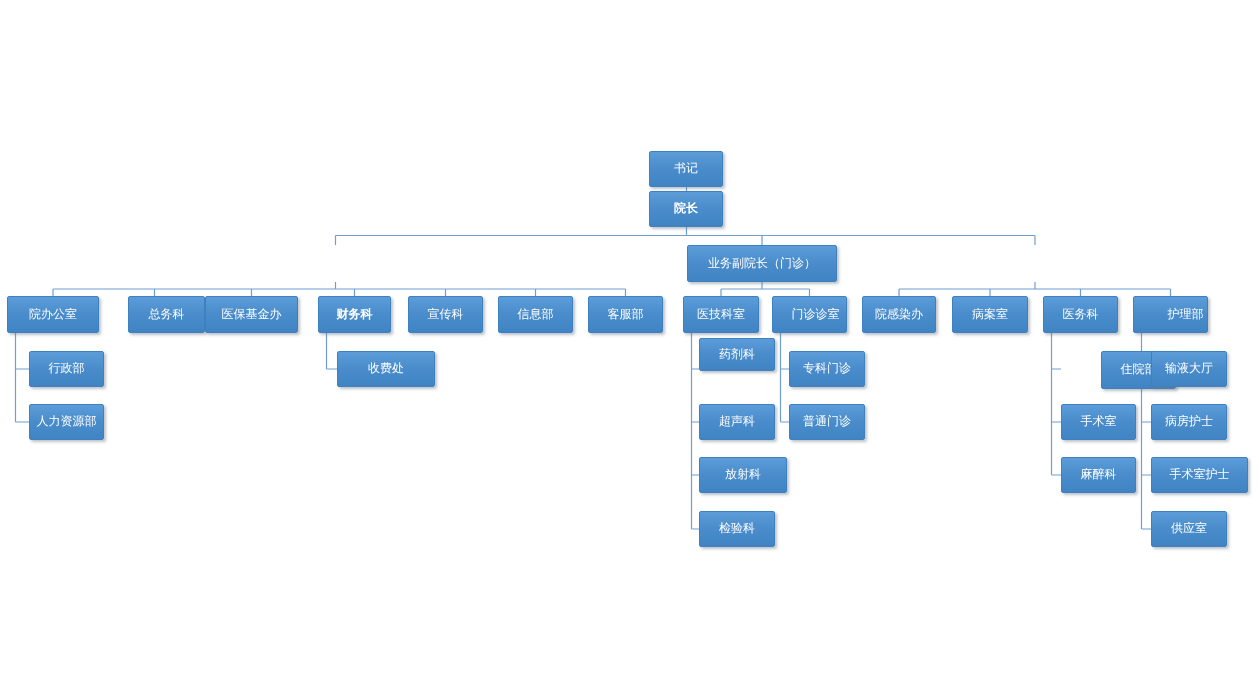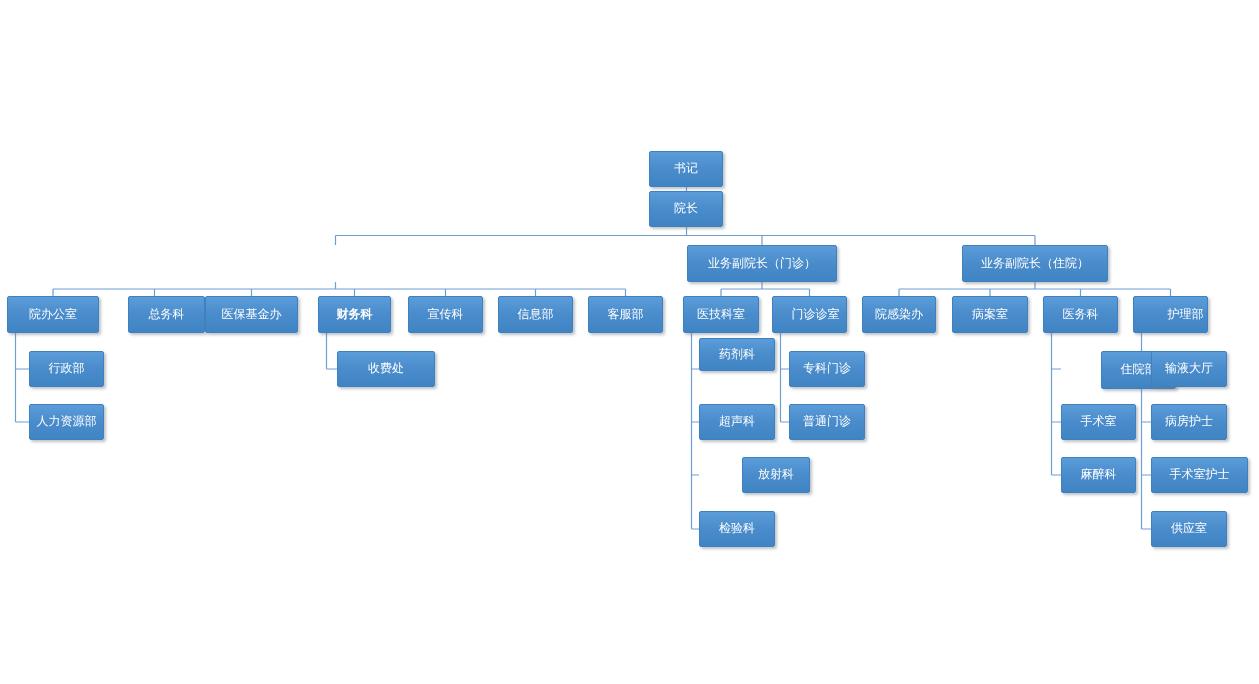--- a/index.html
+++ b/index.html
@@ -59,24 +59,23 @@
     <path class="cline" d="M1035 282 L1035 289 M899 289 L1170.5 289 M899 289 L899 296 M990 289 L990 296 M1080.5 289 L1080.5 296 M1170.5 289 L1170.5 296"></path>
     <path class="cline" d="M15.5 333 L15.5 422 M15.5 369 L29 369 M15.5 422 L29 422"></path>
     <path class="cline" d="M326.5 333 L326.5 369 M326.5 369 L337 369"></path>
     <path class="cline" d="M691.5 333 L691.5 529 M691.5 369 L699 369 M691.5 422 L699 422 M691.5 475 L699 475 M691.5 529 L699 529"></path>
     <path class="cline" d="M780.5 333 L780.5 422 M780.5 369 L789 369 M780.5 422 L789 422"></path>
     <path class="cline" d="M1051.5 333 L1051.5 475 M1051.5 369 L1061 369 M1051.5 422 L1061 422 M1051.5 475 L1061 475"></path>
     <path class="cline" d="M1141.5 333 L1141.5 529 M1141.5 369 L1151 369 M1141.5 422 L1151 422 M1141.5 475 L1151 475 M1141.5 529 L1151 529"></path>
   </svg>
 
   <div class="node" style="left:649px;  top:145px; width:74px;  height:36px;margin-top:6px;">书记</div>
-  <div class="node" style="left:649px;  top:191px; width:74px;  height:36px;">院长</div>
+  <div class="node" style="left:649px;  top:191px; width:74px;  height:36px;font-weight:bold;">院长</div>
 
   <div class="node" style="left:687px;  top:245px; width:150px; height:37px;">业务副院长（门诊）</div>
-  <div class="node" style="left:962px;  top:245px; width:146px; height:37px;">业务副院长（住院）</div>
 
   <div class="node" style="left:7px;    top:296px; width:92px;  height:37px;">院办公室</div>
   <div class="node" style="left:128px;  top:296px; width:77px;  height:37px;">总务科</div>
   <div class="node" style="left:205px;  top:296px; width:93px;  height:37px;">医保基金办</div>
   <div class="node" style="left:318px;  top:296px; width:73px;  height:37px;font-weight:bold;">财务科</div>
   <div class="node" style="left:408px;  top:296px; width:75px;  height:37px;">宣传科</div>
   <div class="node" style="left:498px;  top:296px; width:75px;  height:37px;">信息部</div>
   <div class="node" style="left:588px;  top:296px; width:75px;  height:37px;">客服部</div>
   <div class="node" style="left:683px;  top:296px; width:76px;  height:37px;">医技科室</div>
   <div class="node" style="left:772px;  top:296px; width:75px;  height:37px;padding-left:12px;">门诊诊室</div>
@@ -85,21 +84,21 @@
   <div class="node" style="left:1043px; top:296px; width:75px;  height:37px;">医务科</div>
   <div class="node" style="left:1133px; top:296px; width:75px;  height:37px;padding-left:30px;">护理部</div>
 
   <div class="node" style="left:29px;   top:351px; width:75px;  height:36px;">行政部</div>
   <div class="node" style="left:29px;   top:404px; width:75px;  height:36px;">人力资源部</div>
 
   <div class="node" style="left:337px;  top:351px; width:98px;  height:36px;">收费处</div>
 
   <div class="node" style="left:699px;  top:338px; width:76px;  height:33px;">药剂科</div>
   <div class="node" style="left:699px;  top:404px; width:76px;  height:36px;">超声科</div>
-  <div class="node" style="left:699px;  top:457px; width:68px;  height:36px;margin-left:43px;">放射科</div>
+  <div class="node" style="left:699px;  top:457px; width:88px;  height:36px;">放射科</div>
   <div class="node" style="left:699px;  top:511px; width:76px;  height:36px;">检验科</div>
 
   <div class="node" style="left:789px;  top:351px; width:76px;  height:36px;">专科门诊</div>
   <div class="node" style="left:789px;  top:404px; width:76px;  height:36px;">普通门诊</div>
 
   <div class="node" style="left:1061px; top:351px; width:75px;  height:38px;margin-left:40px;">住院部</div>
   <div class="node" style="left:1061px; top:404px; width:75px;  height:36px;">手术室</div>
   <div class="node" style="left:1061px; top:457px; width:75px;  height:36px;">麻醉科</div>
 
   <div class="node" style="left:1151px; top:351px; width:76px;  height:36px;">输液大厅</div>

